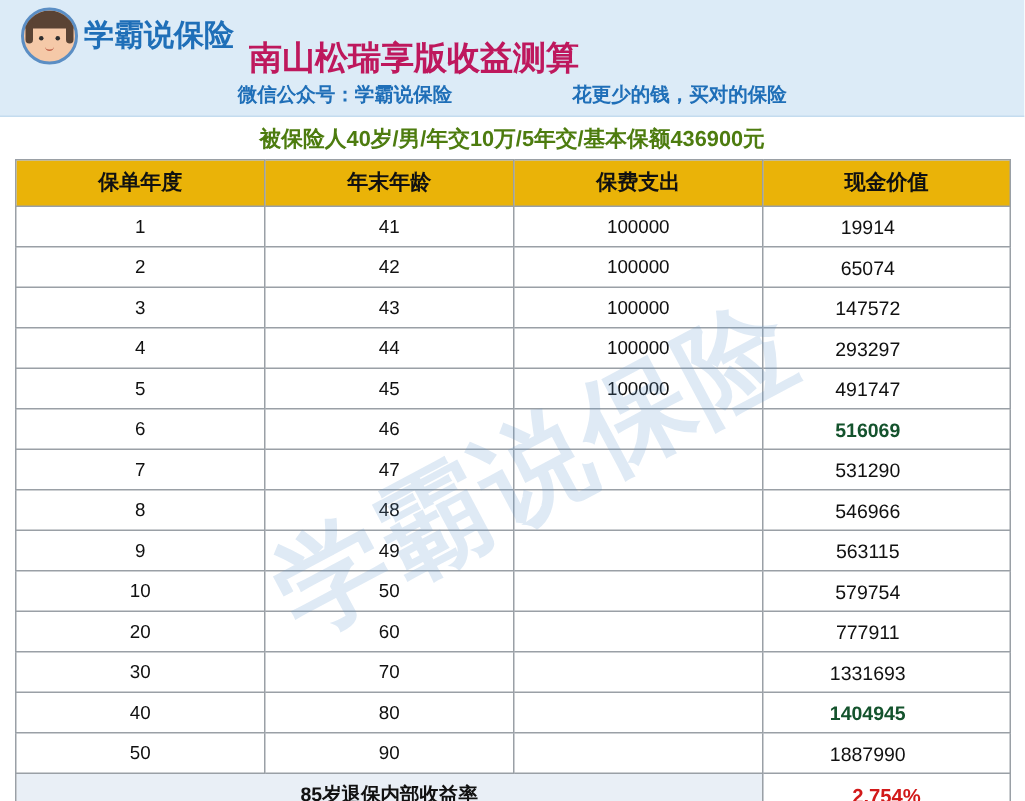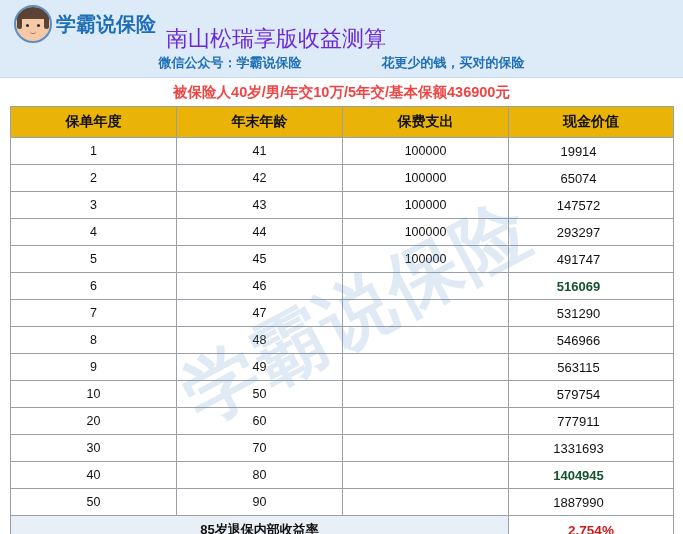--- a/index.html
+++ b/index.html
@@ -88,22 +88,22 @@
   }
   .brand {
     font-size: 20px;
     font-weight: bold;
     color: #1f6fb8;
     letter-spacing: 0px;
     line-height: 1;
   }
   .header-title {
     font-size: 22px;
-    font-weight: normal;
-    color: #6d28d9;
+    font-weight: bold;
+    color: #be185d;
     margin-left: 10px;
     line-height: 1;
     margin-top: 30px;
   }
 
   
   .subheader {
     height: 30px;
     background: #dcebf7;
     display: flex;
@@ -118,21 +118,21 @@
   }
 
   
   .notice {
     height: 28px;
     display: flex;
     align-items: center;
     justify-content: center;
     font-size: 14.5px;
     font-weight: bold;
-    color: #ef4444;
+    color: #4d7c0f;
     background: #ffffff;
   }
 
   
   .table-wrap {
     position: relative;
     margin: 0 10px;
   }
   table {
     width: 663px;

